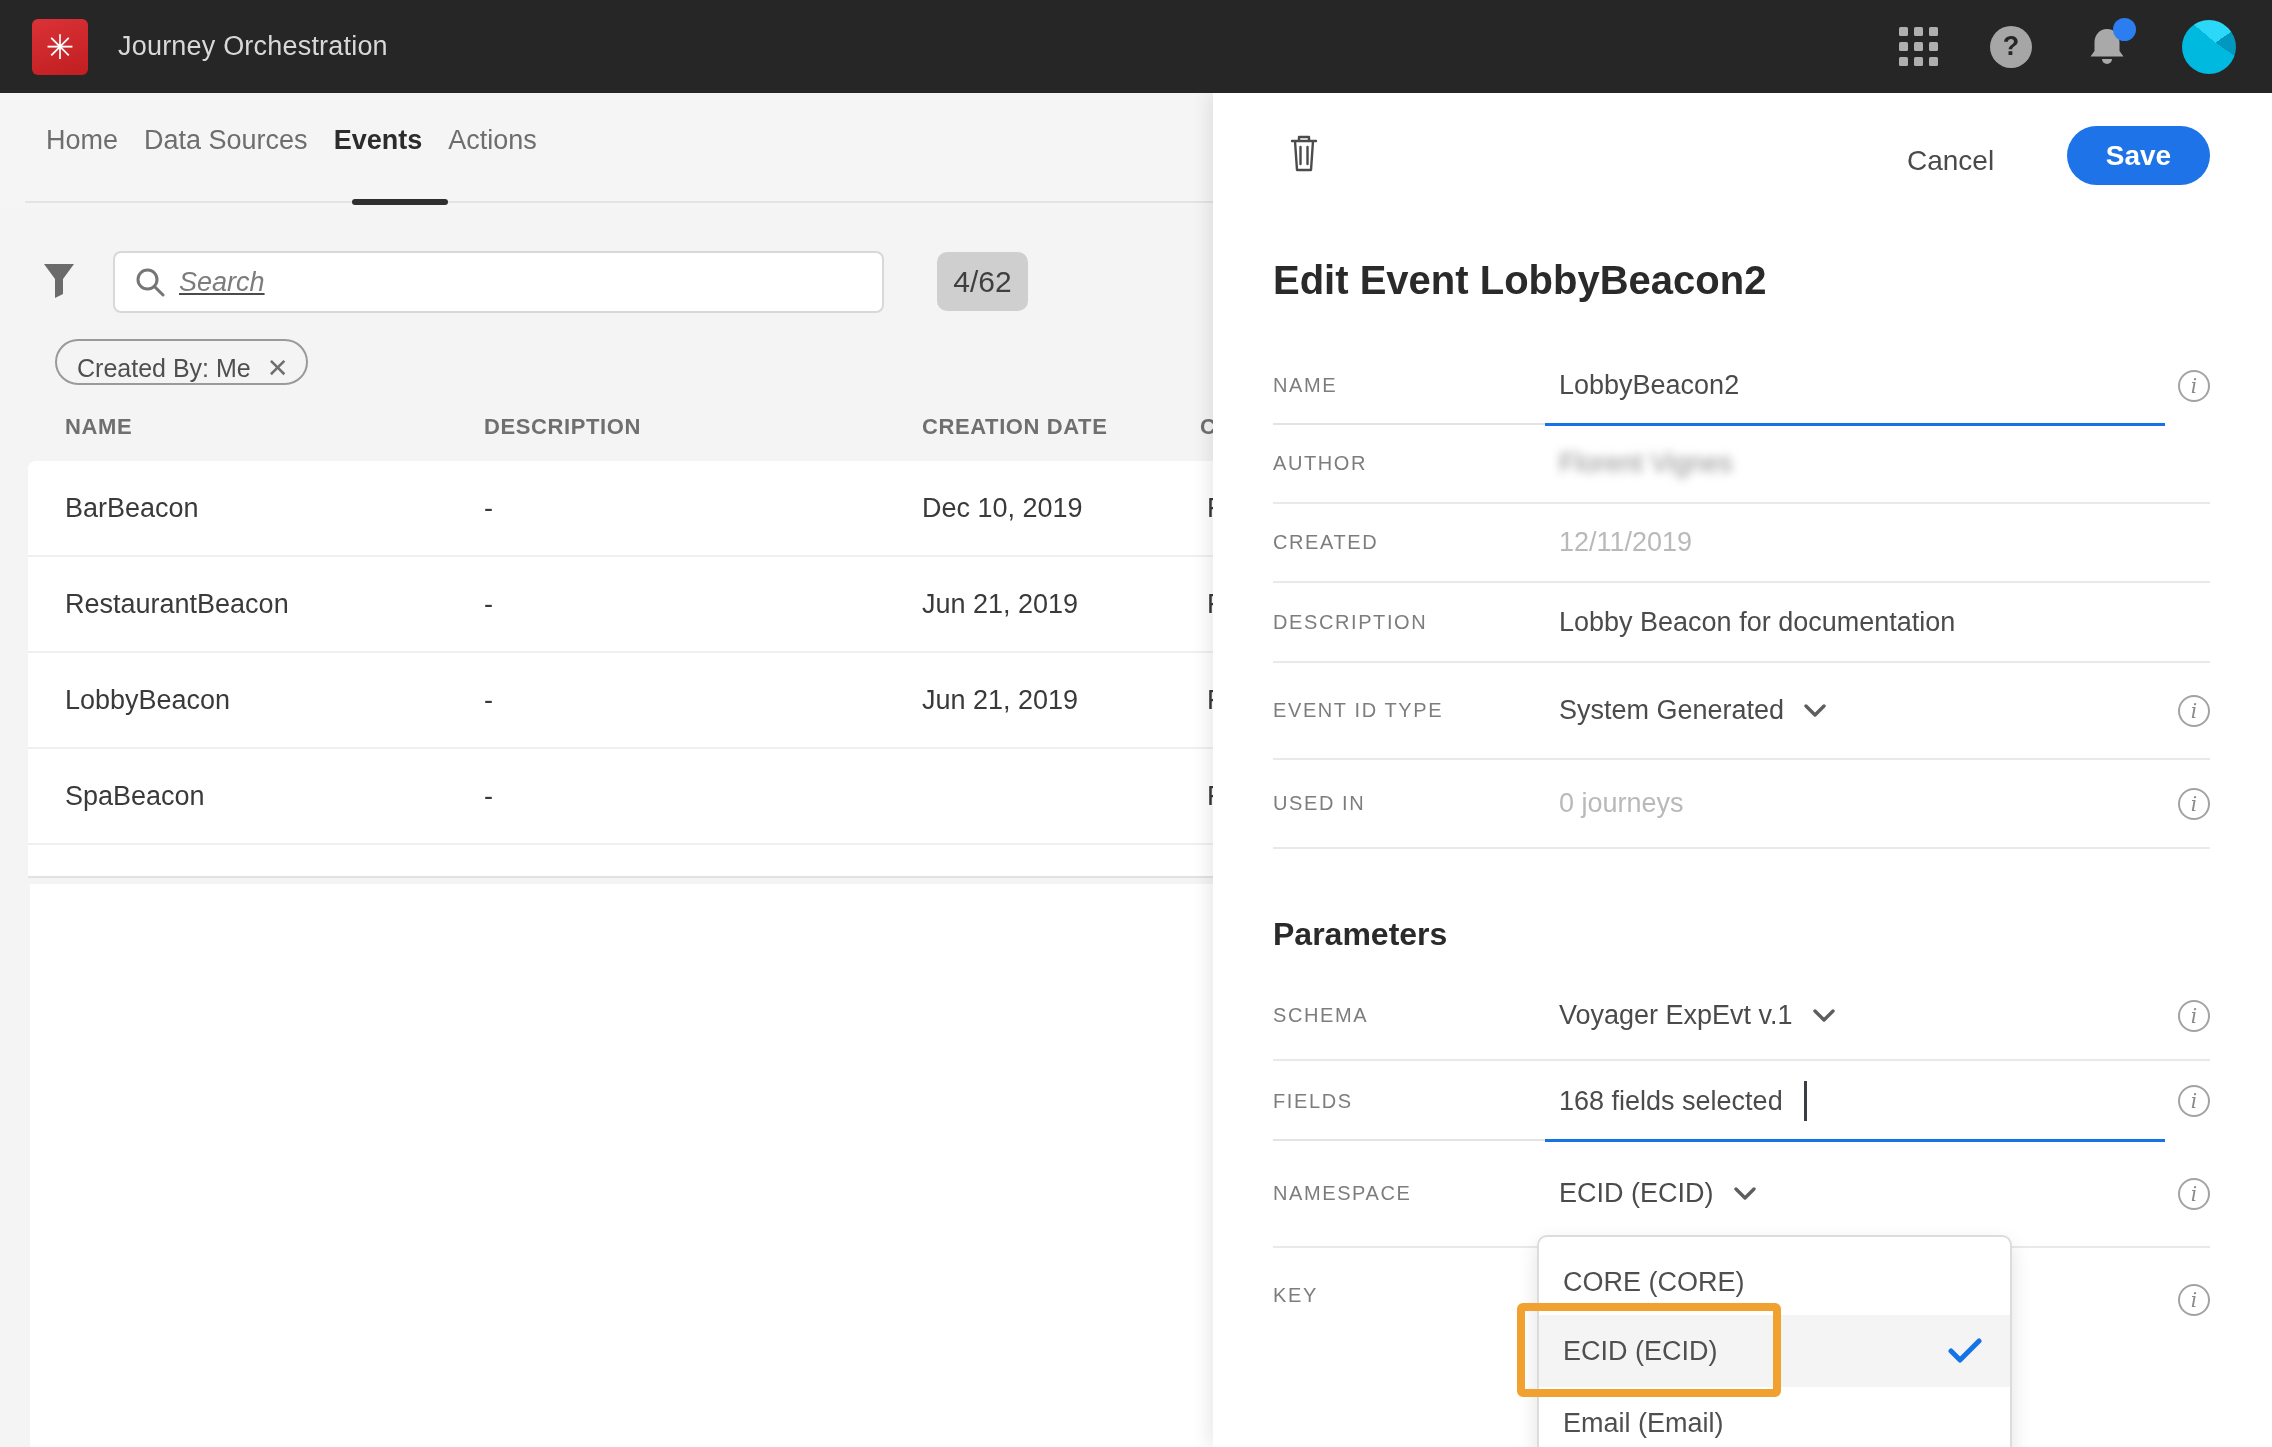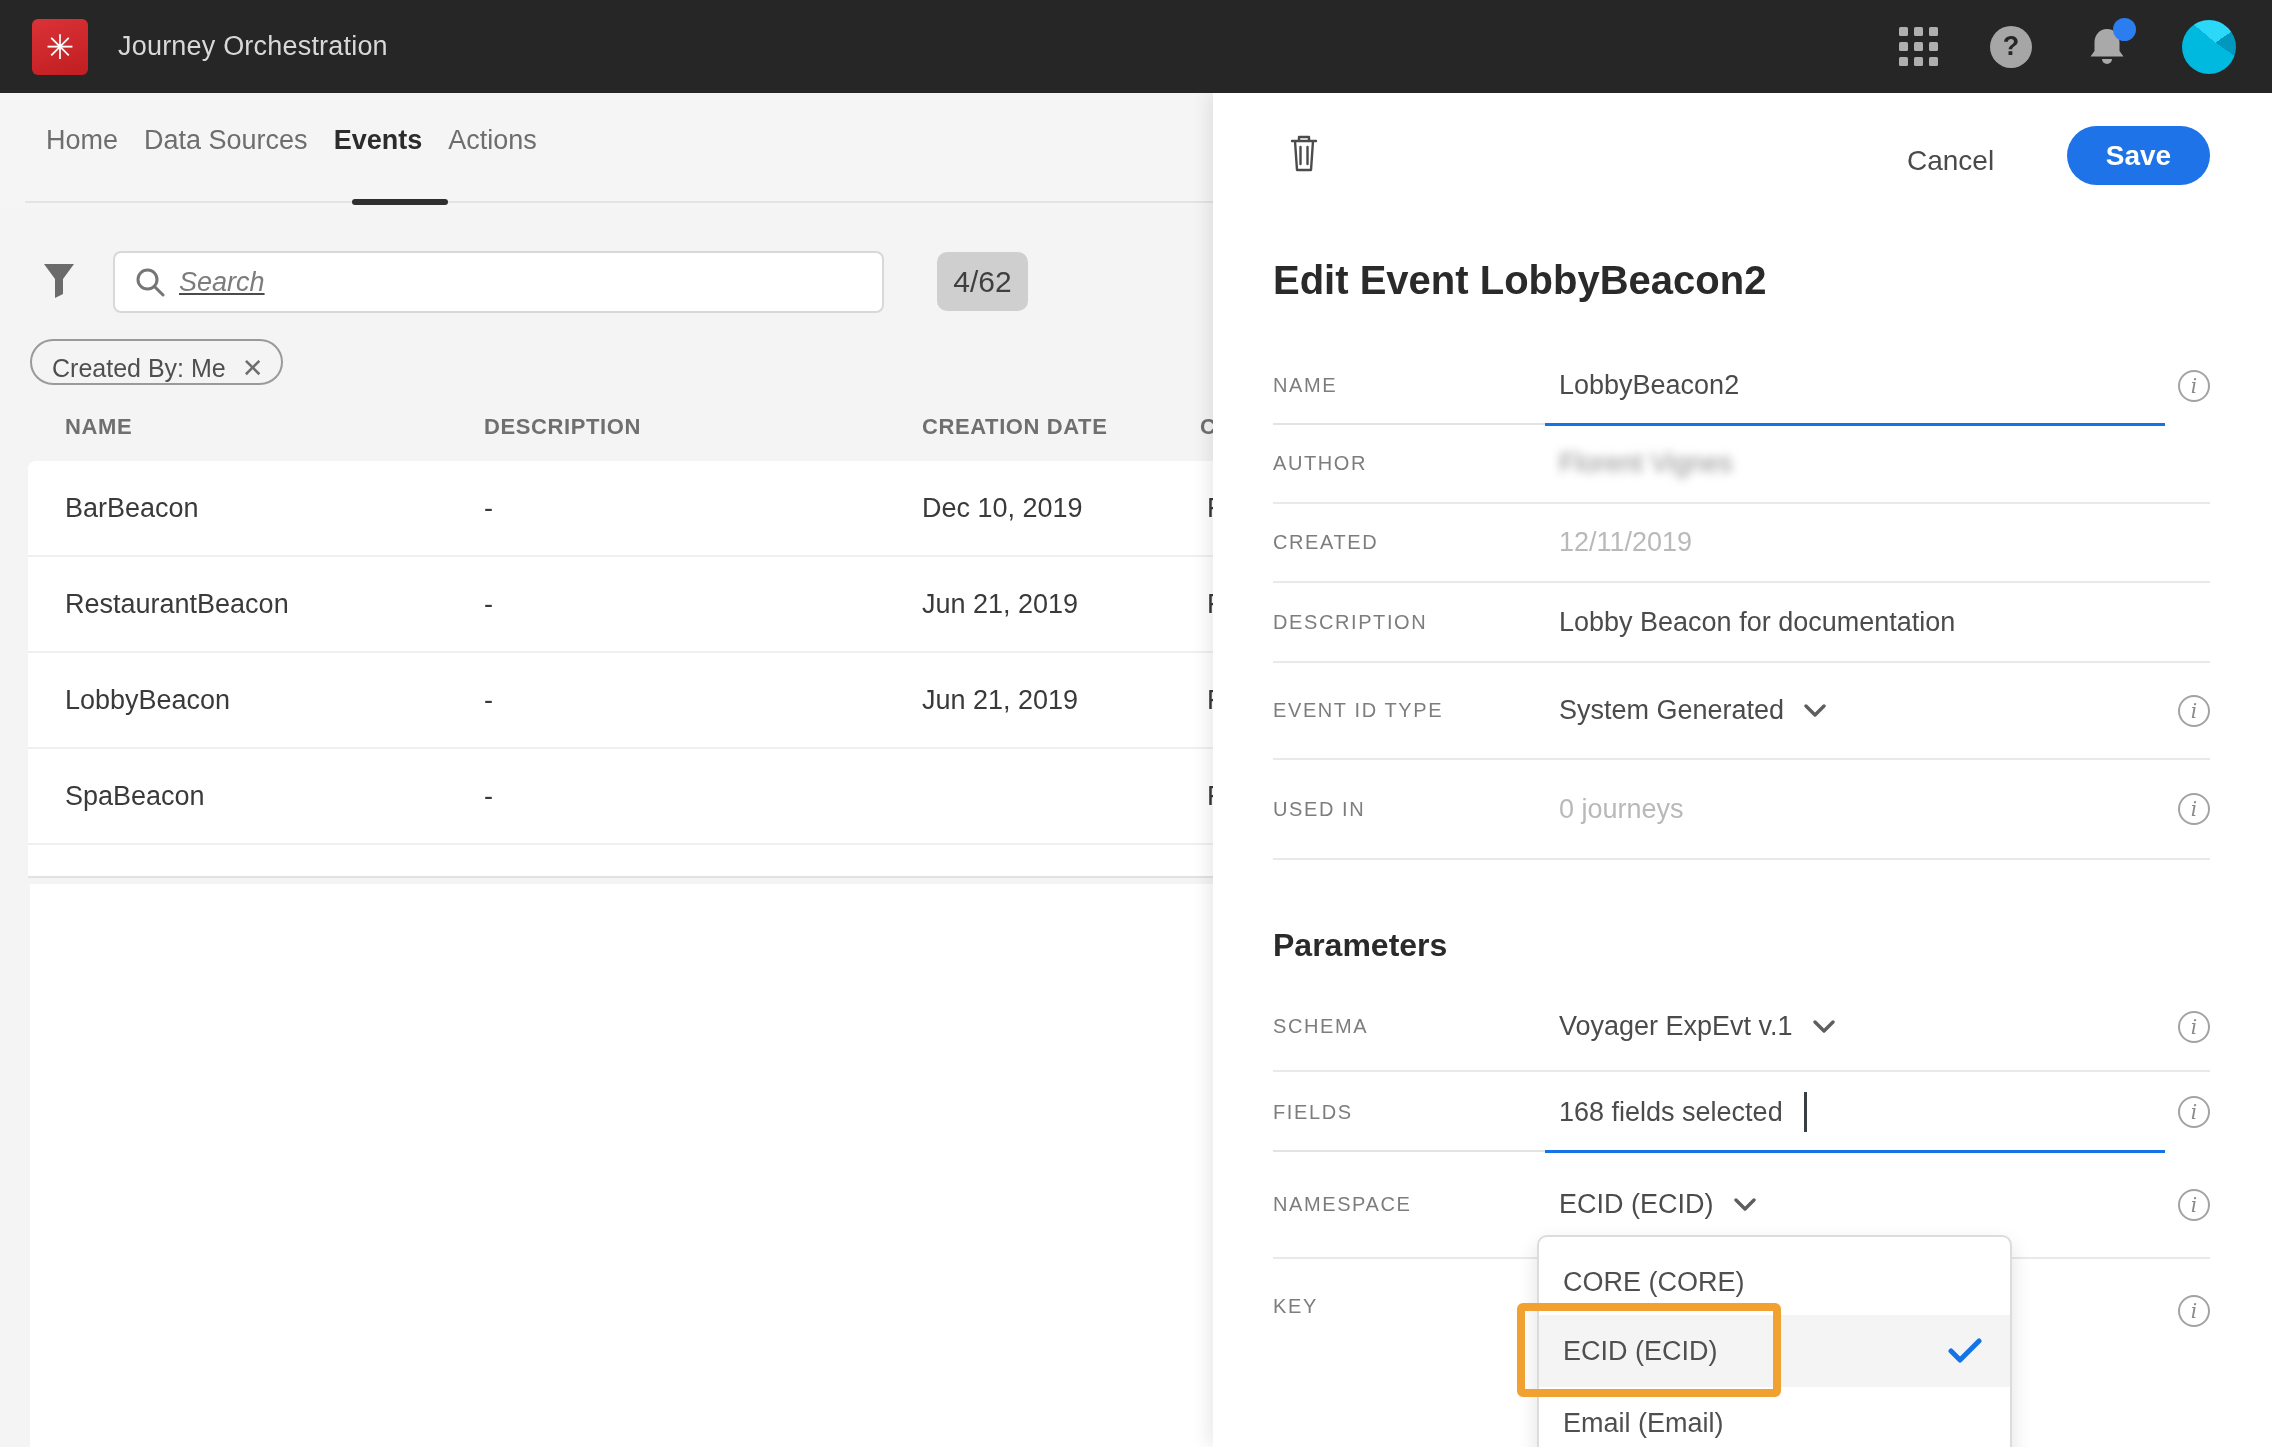--- a/index.html
+++ b/index.html
@@ -62,21 +62,21 @@
     border:none; outline:none; background:transparent; width:100%;
     font-family:"Liberation Sans", sans-serif; font-size:27px; color:#4B4B4B;
   }
   .search-box input::placeholder { font-style:italic; color:#7C7C7C; }
   .count-badge {
     position:absolute; left:937px; top:252px; width:91px; height:59px;
     background:#CFCFCF; border-radius:10px; display:flex; align-items:center;
     justify-content:center; font-size:30px; color:#3F3F3F;
   }
   .chip {
-    position:absolute; left:30px; top:339px; height:46px;
+    position:absolute; left:55px; top:339px; height:46px;
     border:2px solid #9A9A9A; border-radius:23px; display:inline-flex;
     align-items:center; padding:12px 18px 0 20px; font-size:25px; color:#4F4F4F;
     cursor:pointer; background:transparent;
   }
   .chip .x { margin-left:16px; color:#6E6E6E; font-size:26px; }
 
   .thead { position:absolute; top:414px; left:0; width:1213px; height:36px; }
   .th { position:absolute; font-size:22px; font-weight:bold; color:#6F6F6F; letter-spacing:0.6px; }
   .th.c1 { left:65px; } .th.c2 { left:484px; } .th.c3 { left:922px; } .th.c4 { left:1200px; }
 
@@ -118,21 +118,21 @@
   .fvalue.blurred { color:#8F8F8F; filter:blur(5px); }
   .info-icon {
     margin-left:auto; width:32px; height:32px; flex:none; border:2px solid #A3A3A3;
     border-radius:50%; color:#8A8A8A; font-family:"DejaVu Serif", serif;
     font-style:italic; font-size:20px; display:flex; align-items:center;
     justify-content:center; cursor:pointer;
   }
   .ul-gray { position:absolute; left:0; bottom:0; width:272px; height:2px; background:#E3E3E3; }
   .ul-blue { position:absolute; left:272px; bottom:-1px; width:620px; height:3px; background:#1473E6; }
   .h-name { height:79px; } .h-author { height:79px; } .h-created { height:79px; }
-  .h-desc { height:80px; } .h-event { height:97px; } .h-used { height:100px; }
+  .h-desc { height:80px; } .h-event { height:97px; } .h-used { height:89px; }
   .h-schema { height:89px; } .h-fields { height:80px; } .h-ns { height:107px; }
   .h-key { height:203px; align-items:flex-start; padding-top:36px; }
   .params-title { margin:62px 0 15px 0; height:46px; font-size:32px; font-weight:bold; color:#2A2A2A; display:flex; align-items:center; }
   .caret { display:inline-block; width:3px; height:40px; background:#3A3E45; margin-left:1px; }
 
   
   .dropdown {
     position:absolute; left:1537px; top:1235px; width:475px; height:232px;
     background:#fff; border:2px solid #DCDCDC; border-radius:10px;
     box-shadow:0 8px 20px rgba(0,0,0,0.12); z-index:50; padding-top:12px;

